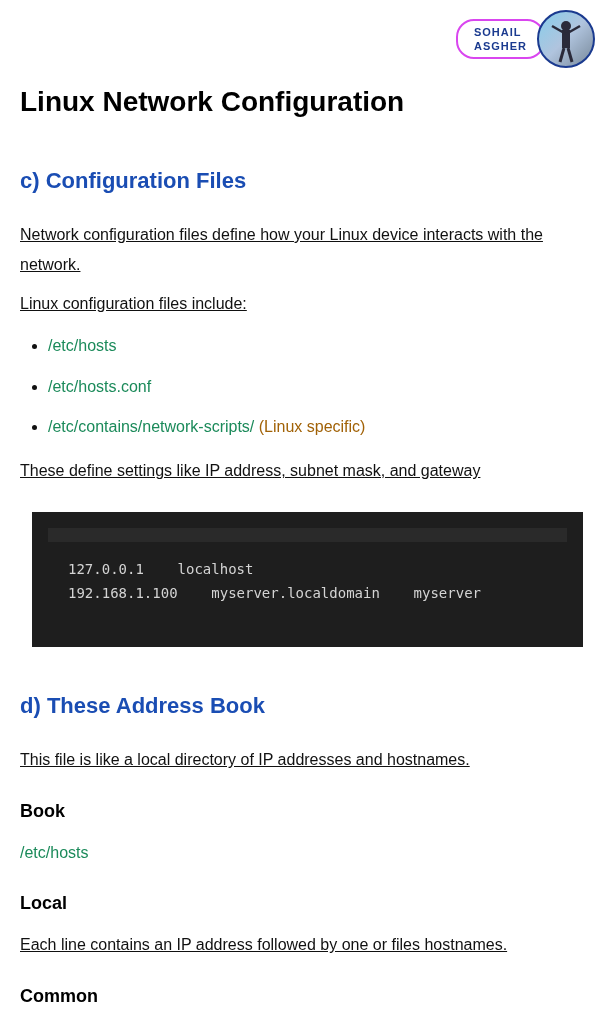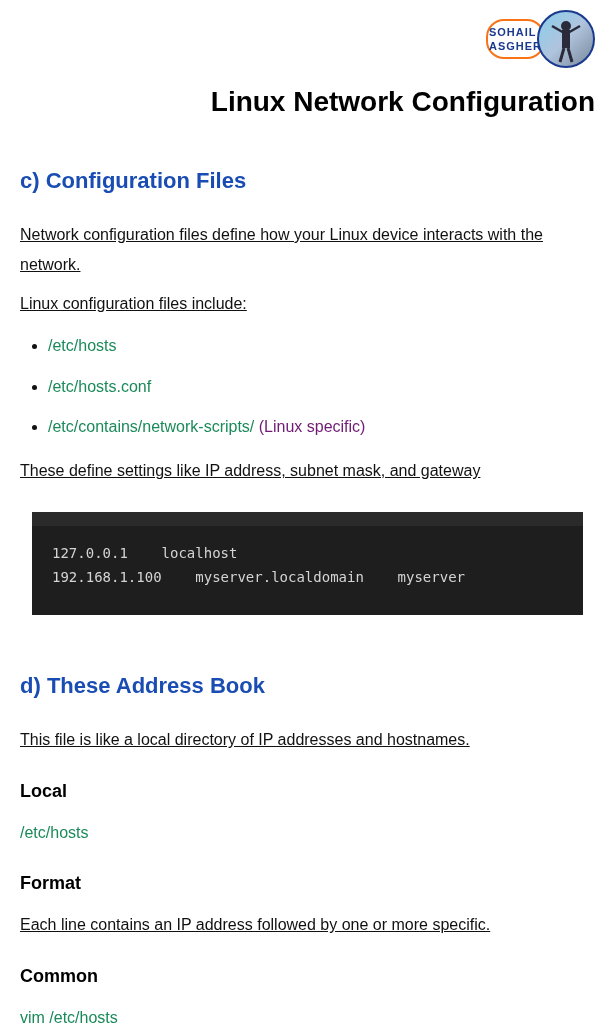--- a/index.html
+++ b/index.html
@@ -17,23 +17,23 @@
       line-height: 1.9;
     }
     .author-badge {
       position: absolute;
       top: 10px;
       right: 20px;
       display: flex;
       align-items: center;
     }
     .author-name {
-      border: 2px solid #f97316;
+      border: 2px solid #d946ef;
       border-radius: 18px;
-      padding: 4px 1px;
+      padding: 4px 16px;
       font-size: 11px;
       font-weight: 600;
       color: #1a3a8f;
       letter-spacing: 1px;
       line-height: 1.3;
       margin-right: -8px;
       background: #fff;
     }
     .author-avatar {
       width: 58px;
@@ -46,21 +46,21 @@
       justify-content: center;
       overflow: hidden;
       z-index: 1;
     }
     .avatar-figure {
       width: 40px;
       height: 50px;
       position: relative;
     }
     .main-title {
-      text-align: right;
+      text-align: left;
       font-size: 28px;
       font-weight: 700;
       margin-top: 75px;
       margin-bottom: 32px;
       color: #000;
     }
     .section-heading {
       color: #1a4db3;
       font-size: 22px;
       font-weight: 700;
@@ -77,26 +77,26 @@
     }
     li {
       font-size: 16px;
       margin-bottom: 10px;
       color: #111;
     }
     .code-path {
       color: #1b8a5a;
     }
     .note-text {
-      color: #701a75;
+      color: #a16207;
     }
     .terminal {
       background: #1e1e1e;
-      margin: 25px 12px 50px 12px;
-      padding: 0;
+      margin: 25px 12px 38px 12px;
+      padding: 16px;
     }
     .terminal-header {
       background: #2a2a2a;
       height: 14px;
     }
     .terminal-body {
       padding: 16px 20px 26px 20px;
       font-family: 'Consolas', 'Monaco', monospace;
       font-size: 14px;
       color: #d4d4d4;
@@ -154,20 +154,20 @@
 <div class="terminal">
   <div class="terminal-header"></div>
   <div class="terminal-body"><span>127.0.0.1    localhost</span>
 <span>192.168.1.100    myserver.localdomain    myserver</span></div>
 </div>
 
 <h2 class="section-heading">d) These Address Book</h2>
 
 <p class="body-text">This file is like a local directory of IP addresses and hostnames.</p>
 
-<h3 class="sub-heading">Local</h3>
+<h3 class="sub-heading">Book</h3>
 <p class="path-text">/etc/hosts</p>
 
-<h3 class="sub-heading">Format</h3>
-<p class="body-text">Each line contains an IP address followed by one or more specific.</p>
+<h3 class="sub-heading">Local</h3>
+<p class="body-text">Each line contains an IP address followed by one or files hostnames.</p>
 
 <h3 class="sub-heading">Common</h3>
 <p class="path-text">vim /etc/hosts</p>
 
 </body></html>

